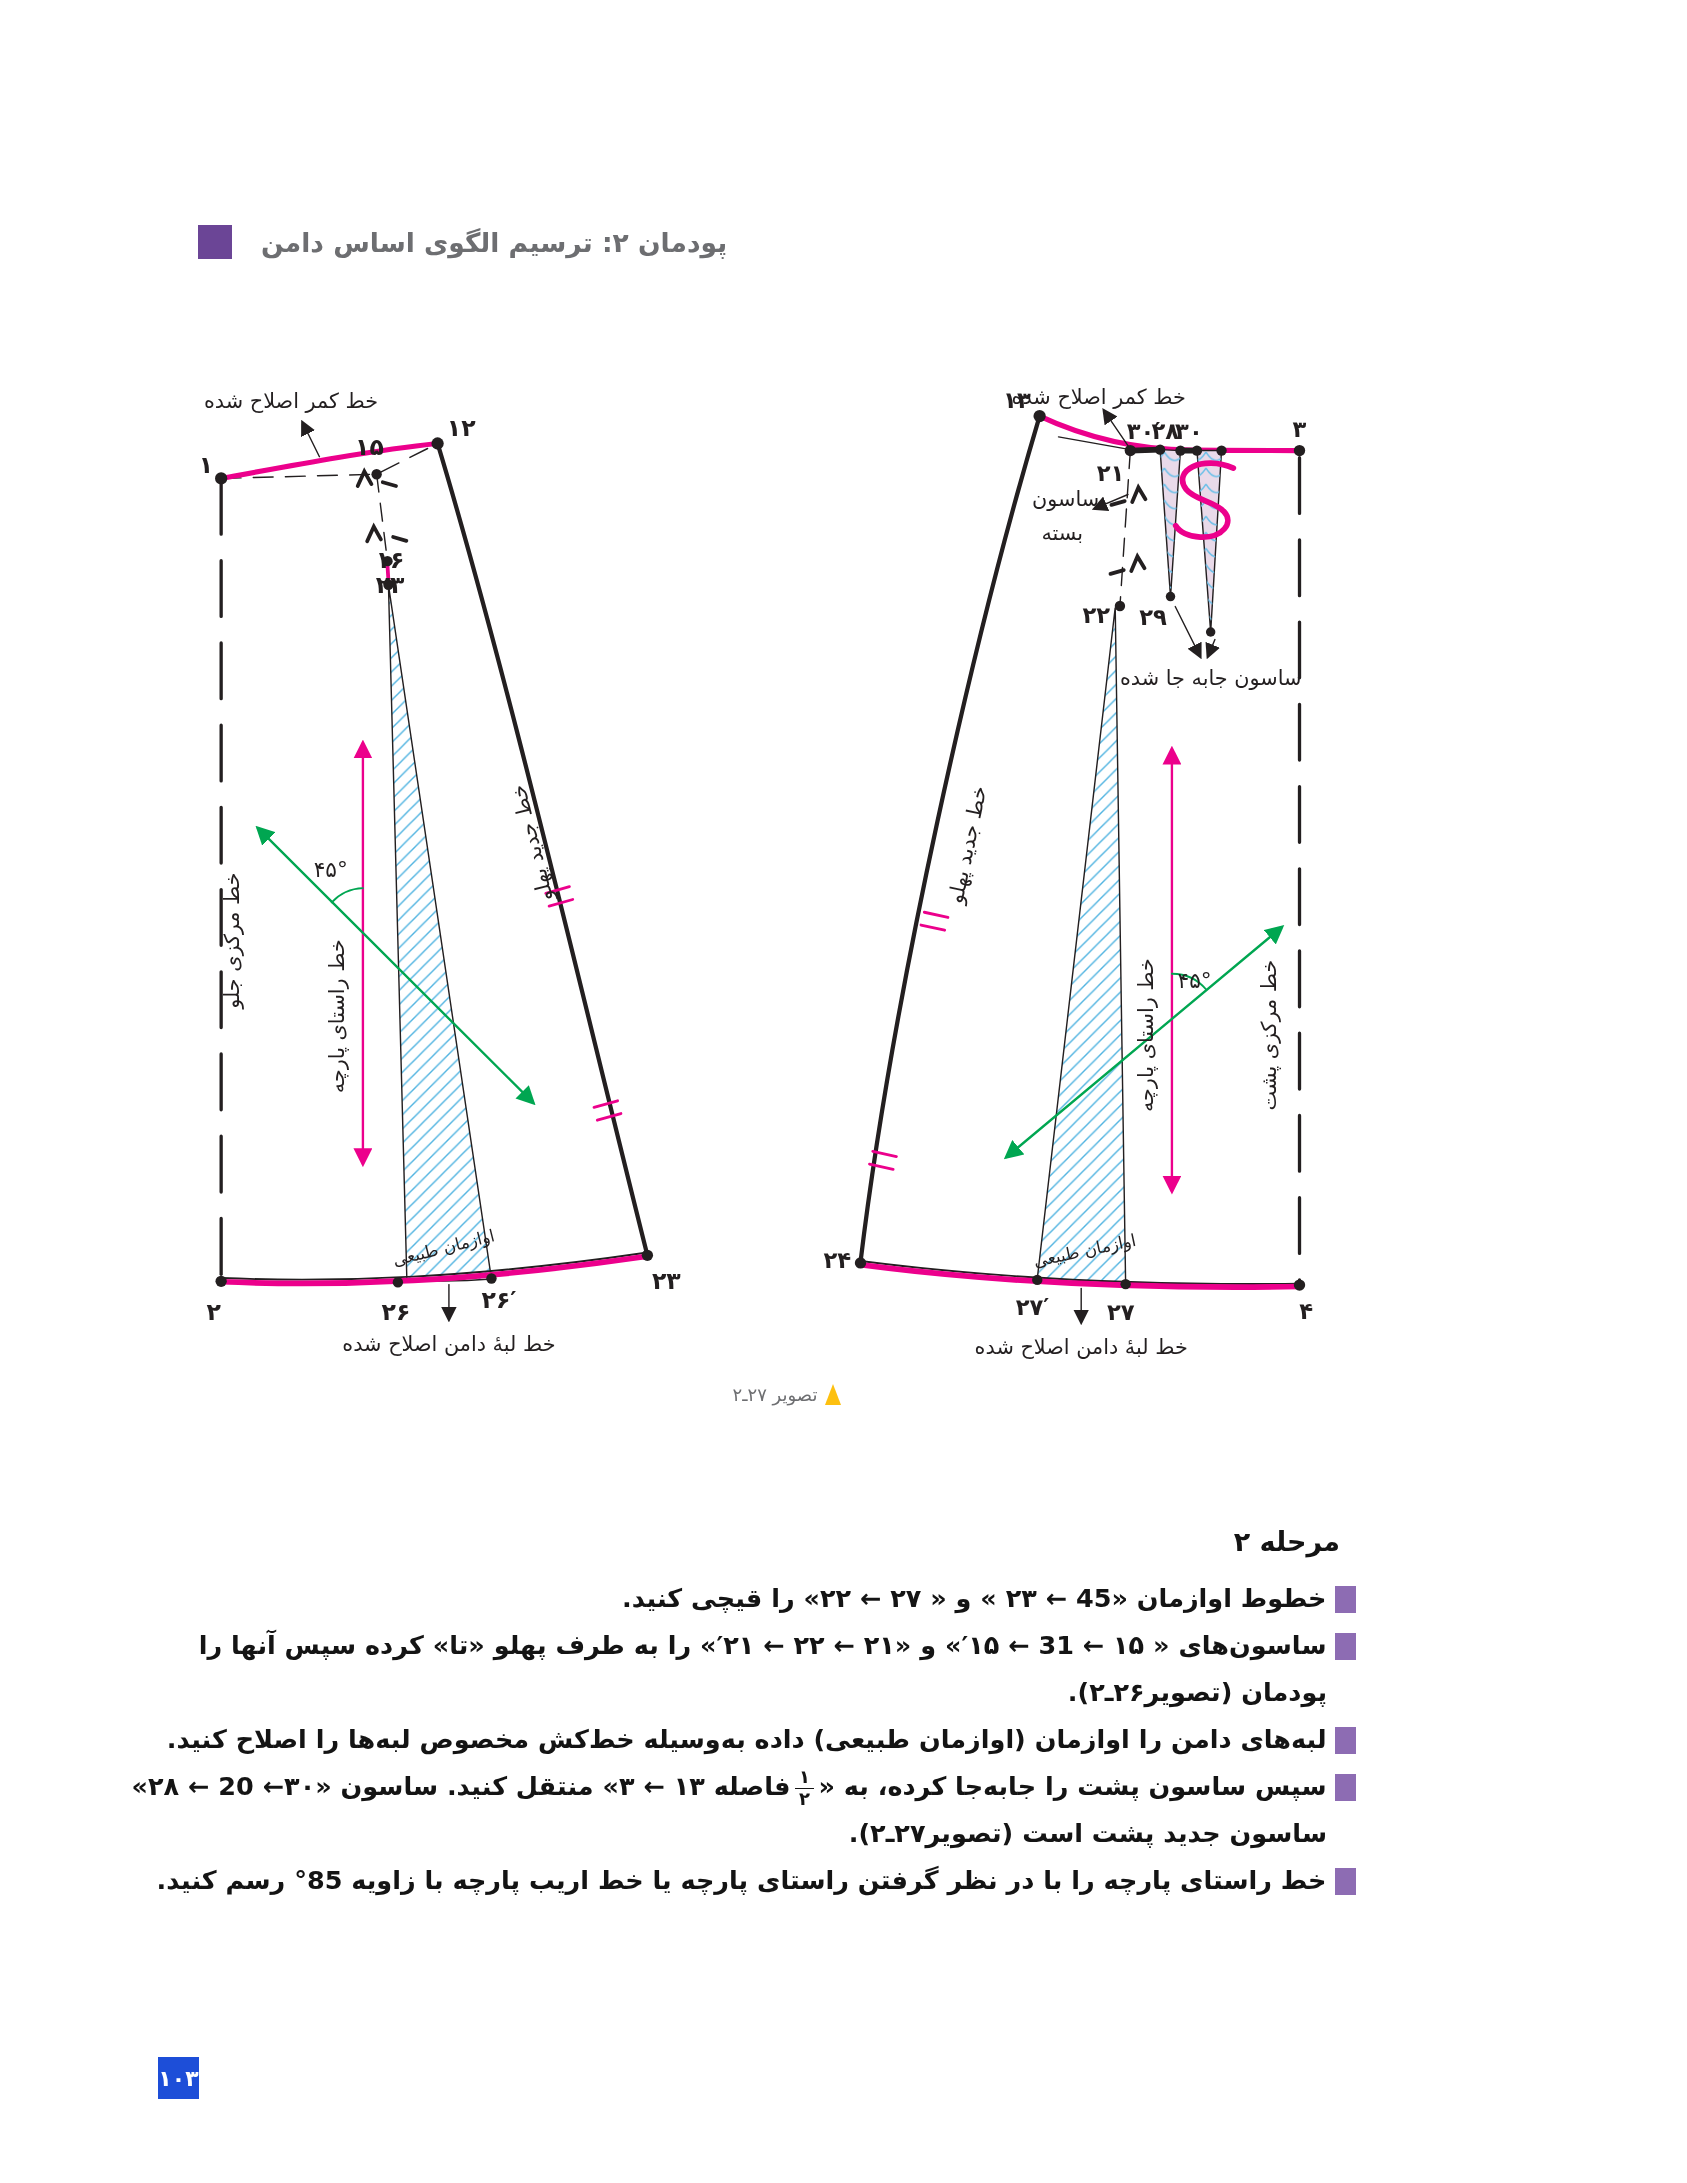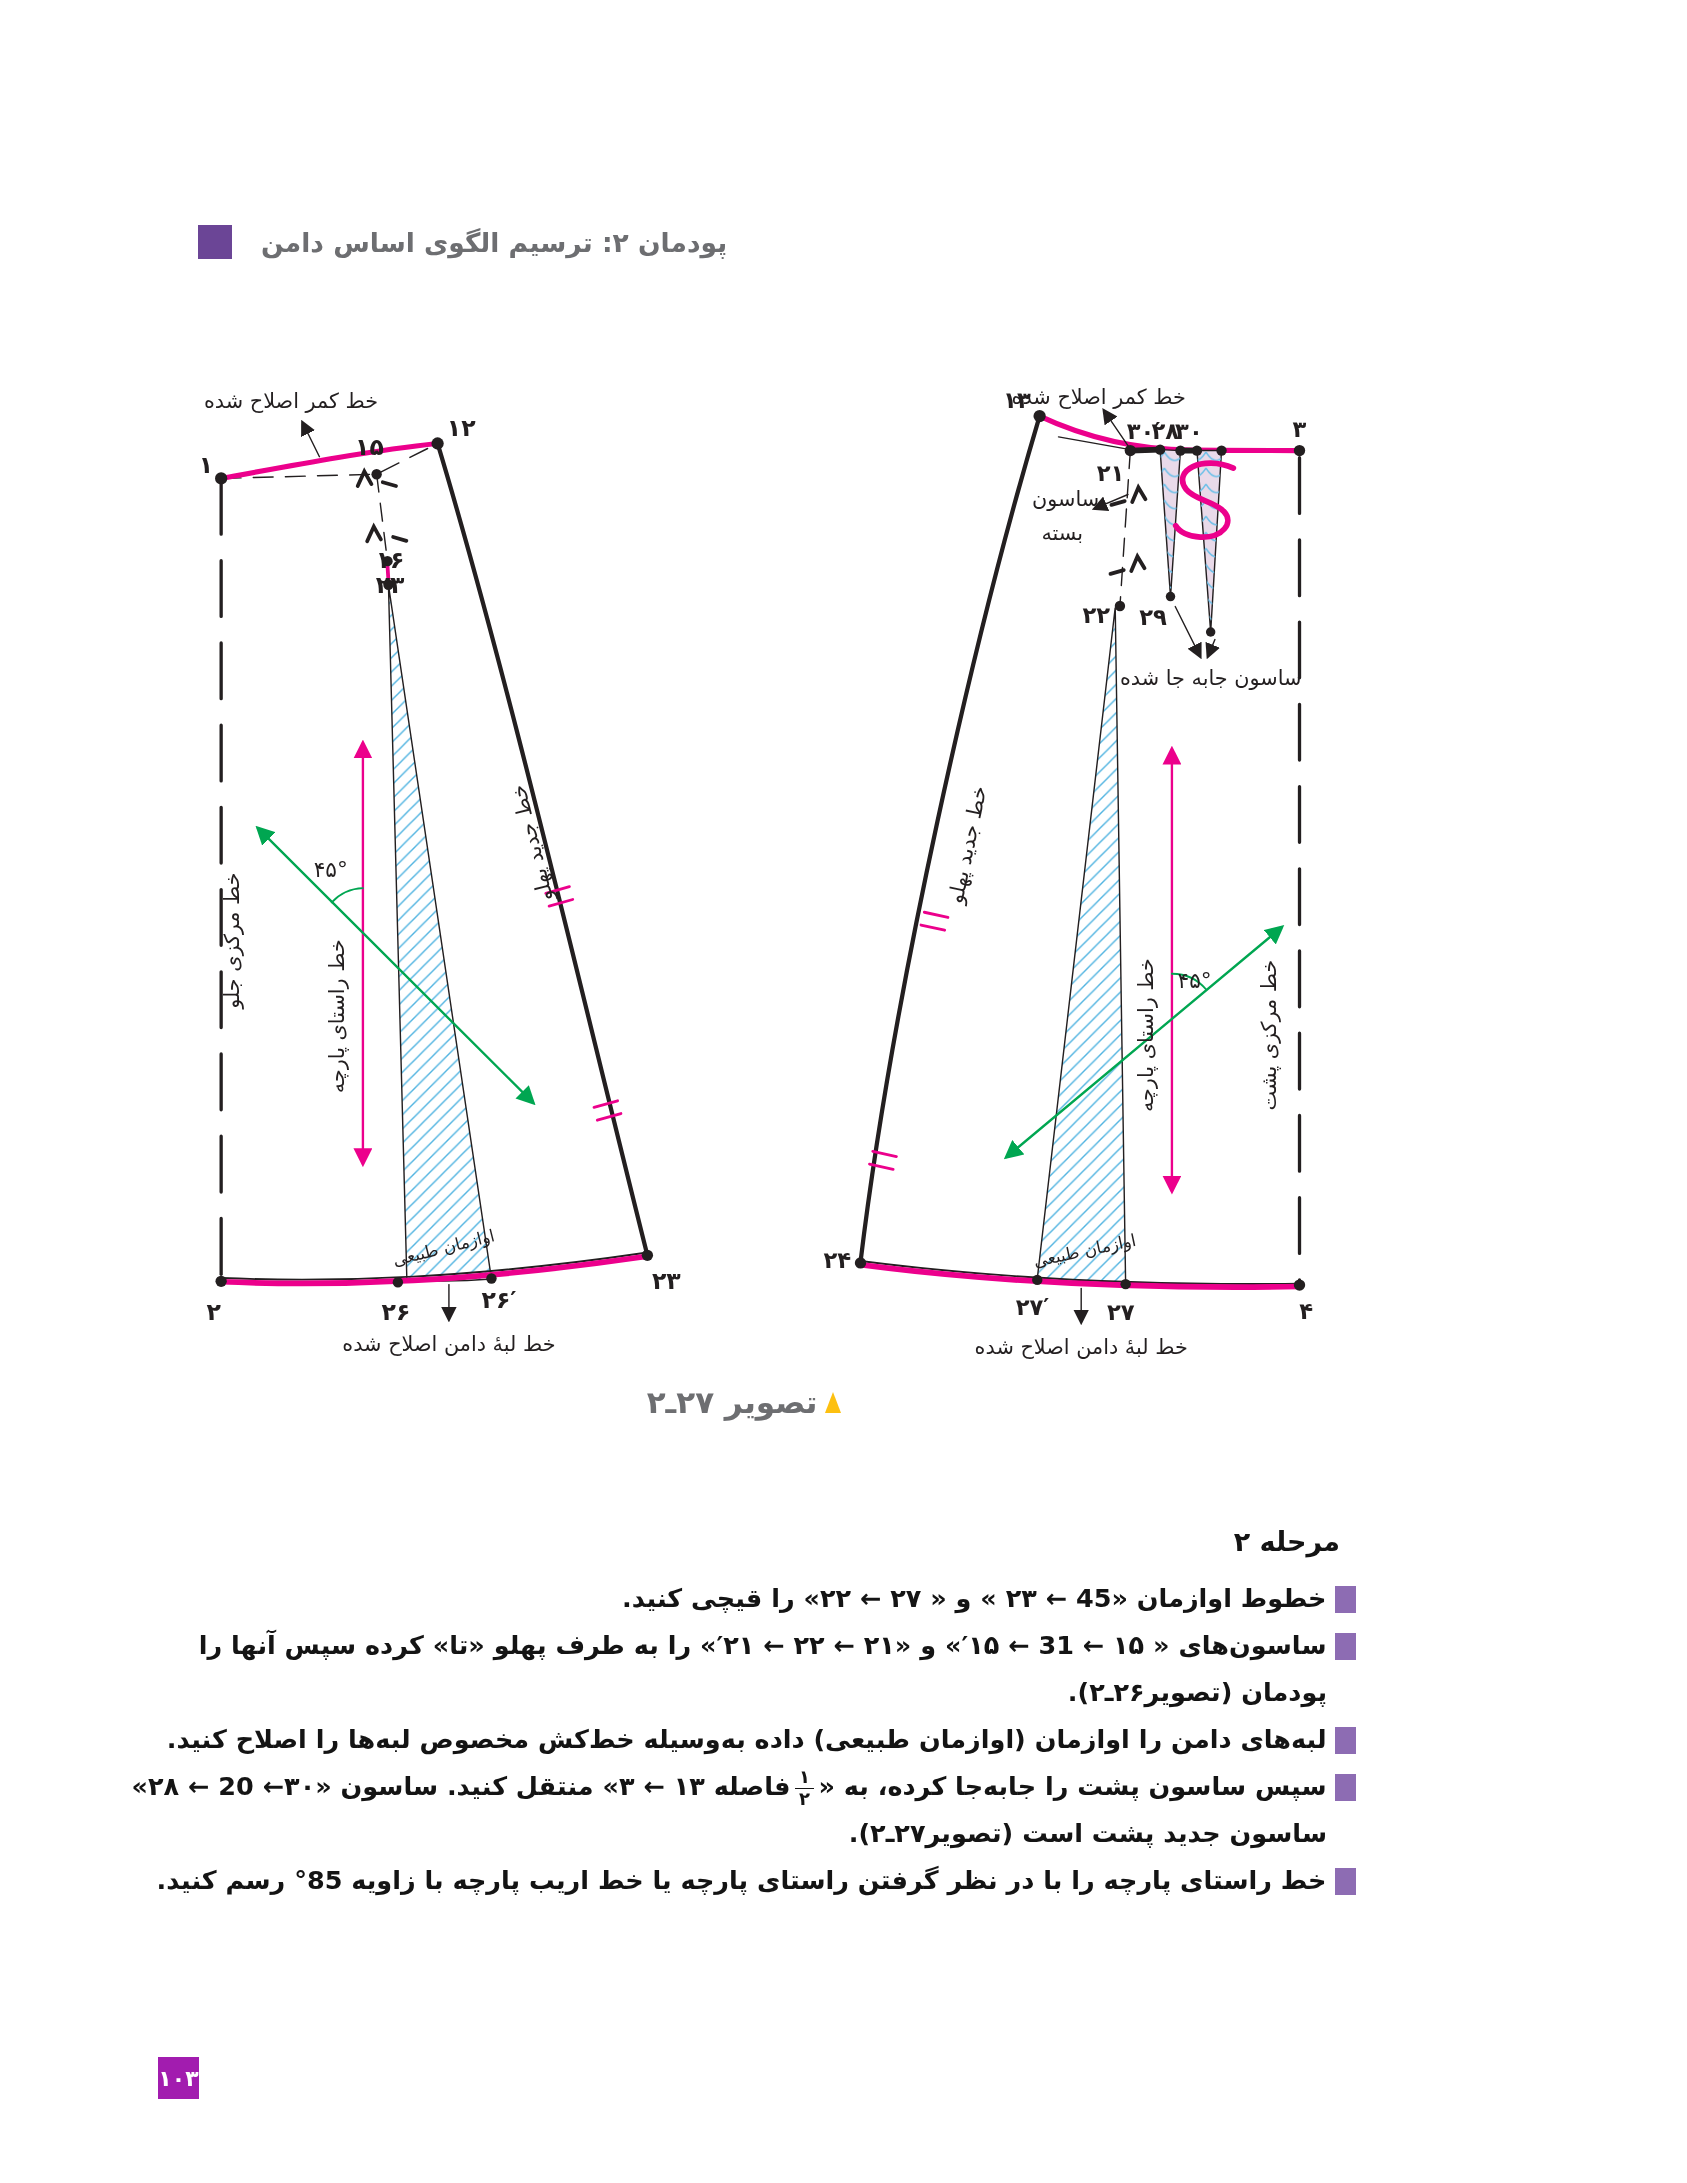--- a/index.html
+++ b/index.html
@@ -13,37 +13,37 @@
   .page-header{position:absolute;top:225px;left:162px;display:flex;flex-direction:row;align-items:center;gap:29px;direction:ltr;margin-left:36px;}
   .header-badge{width:34px;height:34px;background:#6B4596;}
   .header-title{margin:0;font-size:26.5px;font-weight:bold;color:#6D6E71;white-space:nowrap;}
 
   
   .figure-svg{position:absolute;left:0;top:331px;}
 
   
   .figure-caption{position:absolute;top:1384px;left:652px;width:189px;display:flex;direction:ltr;
     align-items:center;justify-content:flex-end;gap:7.6px;}
-  .caption-text{font-size:31px;font-weight:bold;color:#6D6E71;white-space:nowrap;}
+  .caption-text{font-size:18px;font-weight:normal;color:#6D6E71;white-space:nowrap;}
   .caption-triangle{width:0;height:0;border-left:8px solid transparent;border-right:8px solid transparent;
     border-bottom:21px solid #FDC010;}
 
   
   .steps{position:absolute;top:1525px;right:331px;width:1219px;direction:rtl;color:#141414;}
   .steps h2{margin:0 16px 16px 0;font-size:27px;font-weight:bold;line-height:34px;}
   .step-row{display:flex;flex-direction:row;align-items:flex-start;gap:8.5px;}
   .bullet{flex:none;width:21px;height:27px;background:#8D6CB3;margin-top:11.3px;}
   .step-row p{margin:0;font-size:25.5px;font-weight:bold;line-height:47px;white-space:nowrap;}
   .step-row.cont{padding-right:29px;}
   .frac{display:inline-flex;flex-direction:column;align-items:center;vertical-align:middle;
     font-size:18px;line-height:1.12;margin:0 4.7px;}
   .frac .num{border-bottom:1.9px solid #141414;padding:0 3.8px;}
 
   
-  .page-number{position:absolute;left:158px;top:2057px;width:41px;height:42px;background:#a21caf;
+  .page-number{position:absolute;left:158px;top:2057px;width:41px;height:42px;background:#1d4ed8;
     display:flex;align-items:center;justify-content:center;}
   .page-number span{color:#ffffff;font-size:22px;font-weight:bold;}
 </style>
 </head>
 <body>
 
 <div class="page">
 
   <header class="page-header">
     <div class="header-badge"></div>

